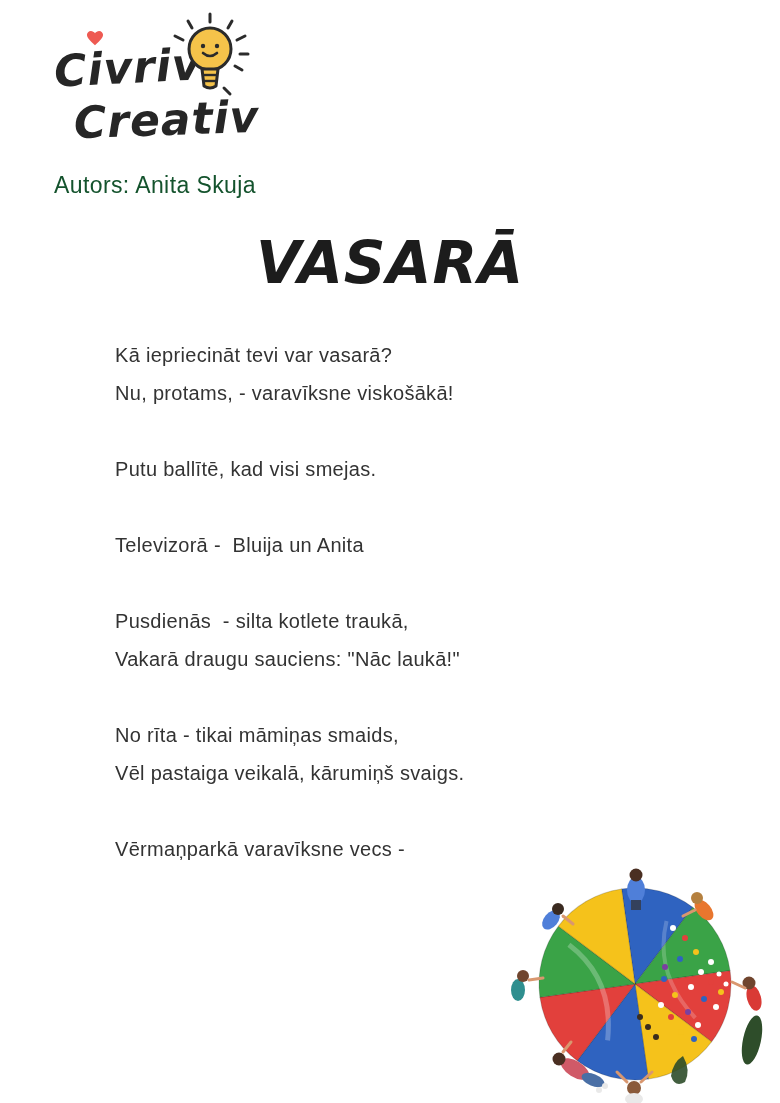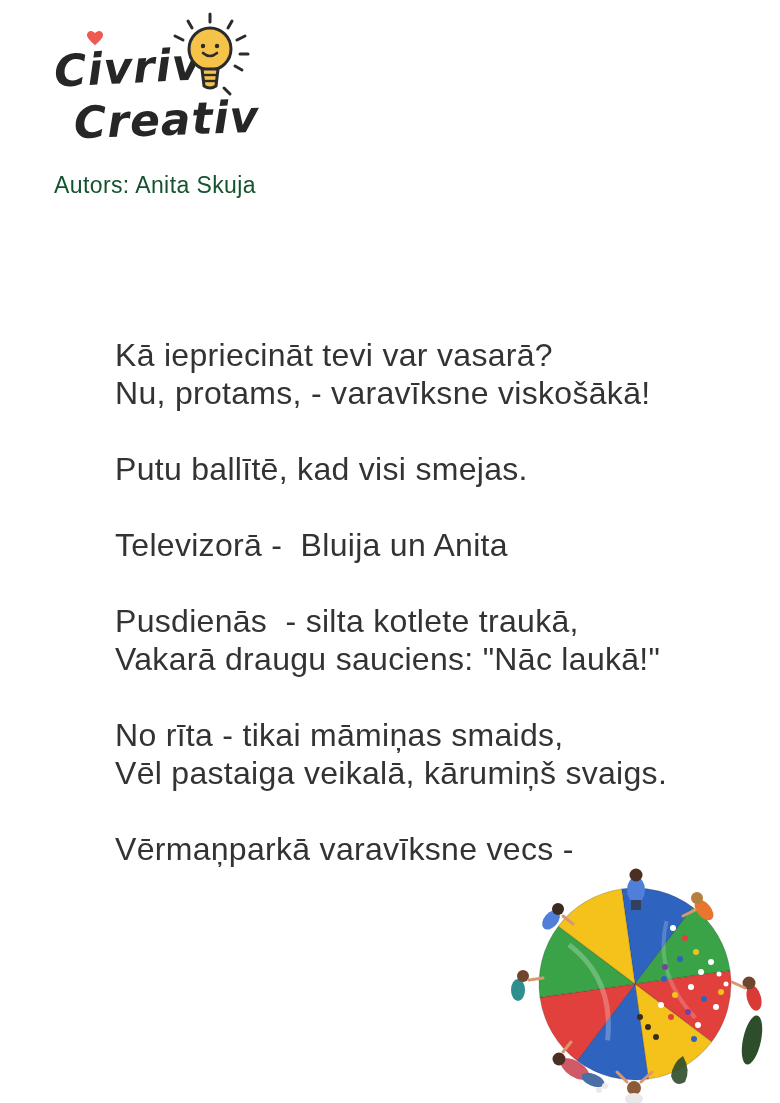--- a/index.html
+++ b/index.html
@@ -88,21 +88,21 @@
 
   
   .poem {
     position: absolute;
     left: 115px;
     top: 336px;
     width: 560px;
   }
   .stanza { margin: 0 0 38px 0; }
   .pline {
-    font-size: 32px;
+    font-size: 20px;
     line-height: 38px;
     letter-spacing: 0.3px;
     color: #333333;
     white-space: pre-wrap;
   }
 
   
   .parachute-wrap {
     position: absolute;
     left: 505px;
@@ -142,20 +142,21 @@
 
       <path d="M38 59 L54 59 L52 76 Q46 80 40 76 Z" fill="#f5c34a" stroke="#2b2b2b" stroke-width="3" stroke-linejoin="round"></path>
       <line x1="38" y1="65" x2="54" y2="65" stroke="#2b2b2b" stroke-width="2.4"></line>
       <line x1="39" y1="71" x2="53" y2="71" stroke="#2b2b2b" stroke-width="2.4"></line>
       <line x1="60" y1="78" x2="66" y2="84" stroke="#2b2b2b" stroke-width="3" stroke-linecap="round"></line>
     </svg>
   </div>
 
   <div class="author-line">Autors: Anita Skuja</div>
 
+  <div class="poem-title">VASARĀ</div>
 
   <div class="poem">
     <div class="stanza">
       <div class="pline">Kā iepriecināt tevi var vasarā?</div>
       <div class="pline">Nu, protams, - varavīksne viskošākā!</div>
     </div>
     <div class="stanza">
       <div class="pline">Putu ballītē, kad visi smejas.</div>
     </div>
     <div class="stanza">

